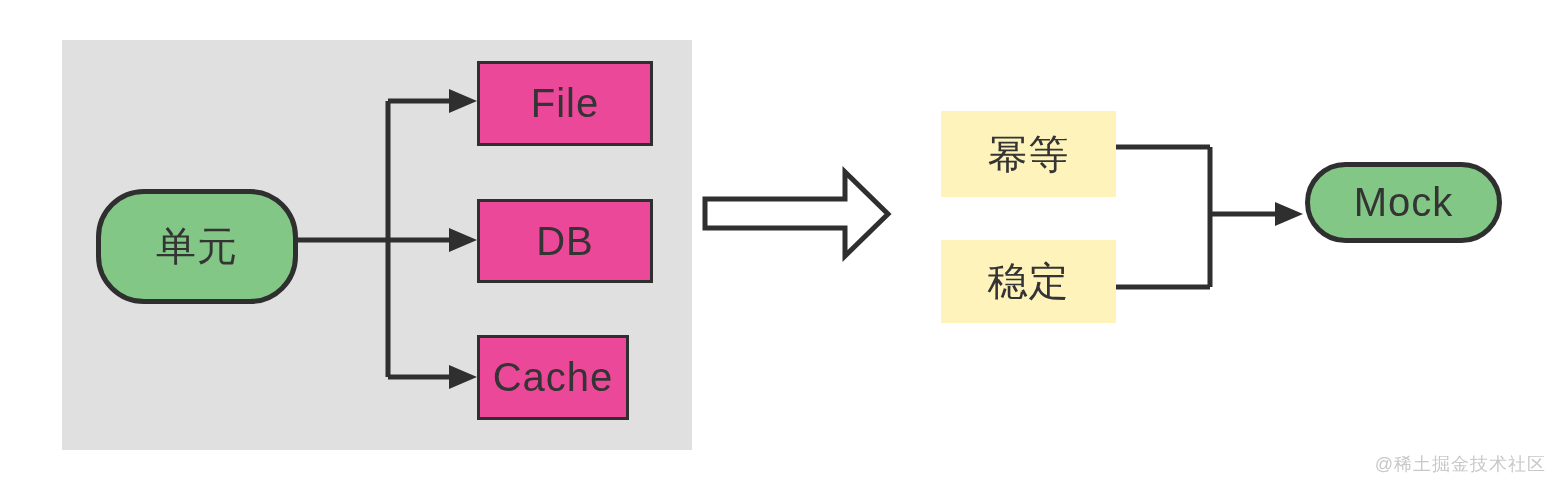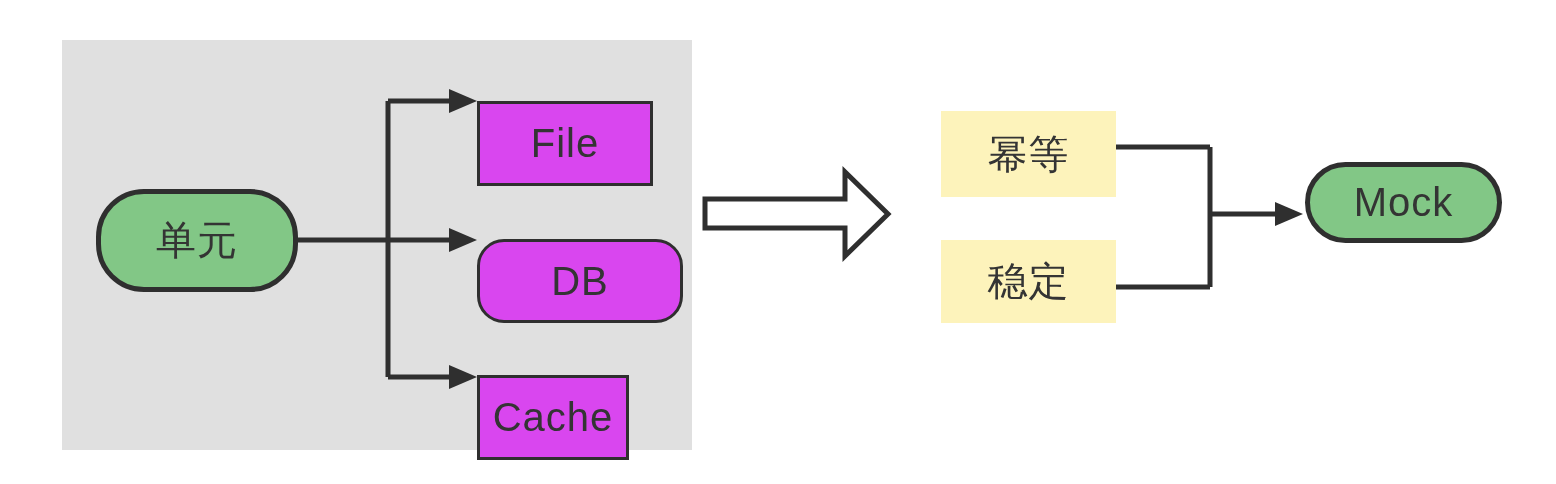--- a/index.html
+++ b/index.html
@@ -39,29 +39,28 @@
     color: #343434;
     font-size: 40px;
     font-weight: 500;
     letter-spacing: 1px;
   }
   .pill {
     background: #82c786;
     border: 5px solid #2f2f2f;
     border-radius: 48px;
   }
-  .unit-node   { left: 96px;   top: 189px; width: 202px; height: 103px; }
+  .unit-node   { left: 96px;   top: 189px; width: 202px; height: 115px; }
   .mock-node   { left: 1305px; top: 162px; width: 197px; height: 81px; }
   .purple-box {
-    background: #d946ef;
+    background: #ec4899;
     border: 3px solid #2f2f2f;
-    margin-top: 40px;
   }
   .file-box  { left: 477px; top: 61px;  width: 176px; height: 85px; }
-  .db-box    { left: 477px; top: 199px; width: 206px; height: 84px; border-radius: 27px; }
+  .db-box    { left: 477px; top: 199px; width: 176px; height: 84px; }
   .cache-box { left: 477px; top: 335px; width: 152px; height: 85px; }
   .yellow-box {
     background: #fdf3bb;
     border: none;
   }
   .idempotent-box { left: 941px; top: 101px; width: 175px; height: 86px; margin-top: 10px; }
   .stable-box     { left: 941px; top: 240px; width: 175px; height: 83px; }
   .watermark {
     position: absolute;
     right: 10px;
@@ -124,14 +123,15 @@
   </div>
 
   <div class="node yellow-box stable-box">
     <span>稳定</span>
   </div>
 
   <div class="node pill mock-node">
     <span>Mock</span>
   </div>
 
+  <div class="watermark">@稀土掘金技术社区</div>
 
 </div>
 
 </body></html>

